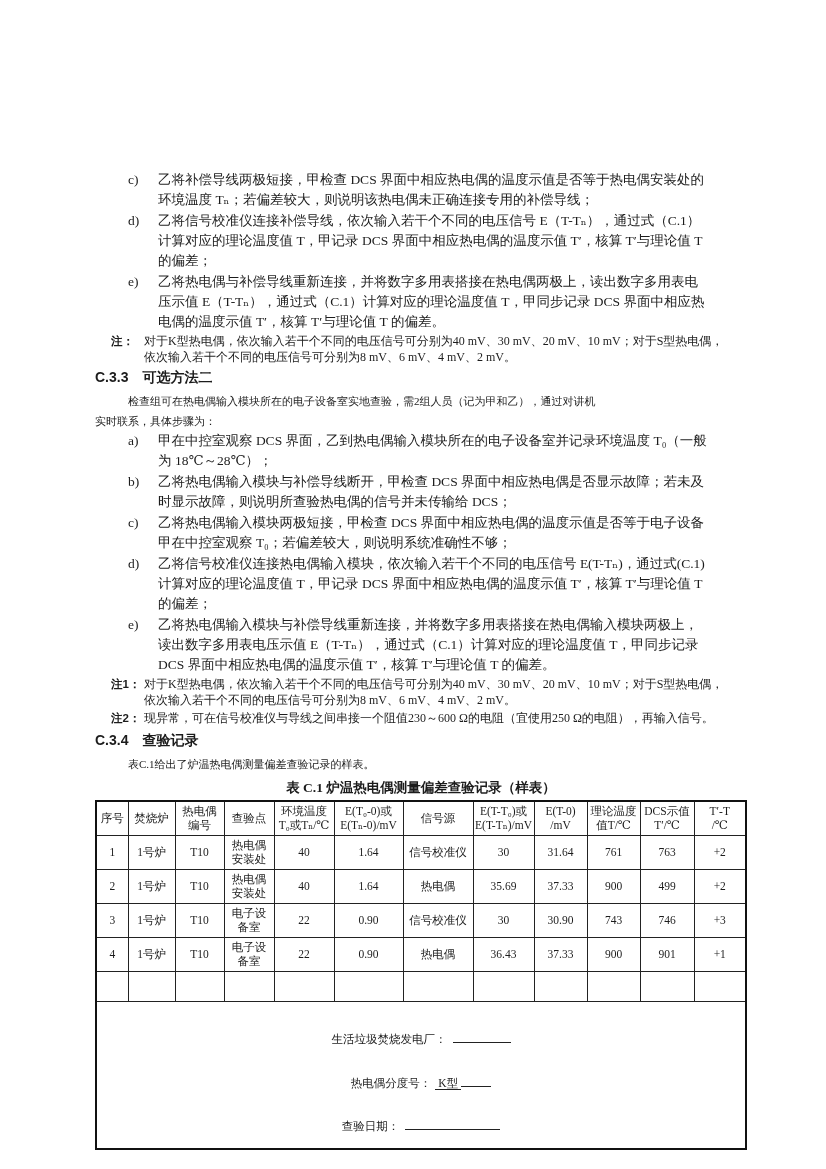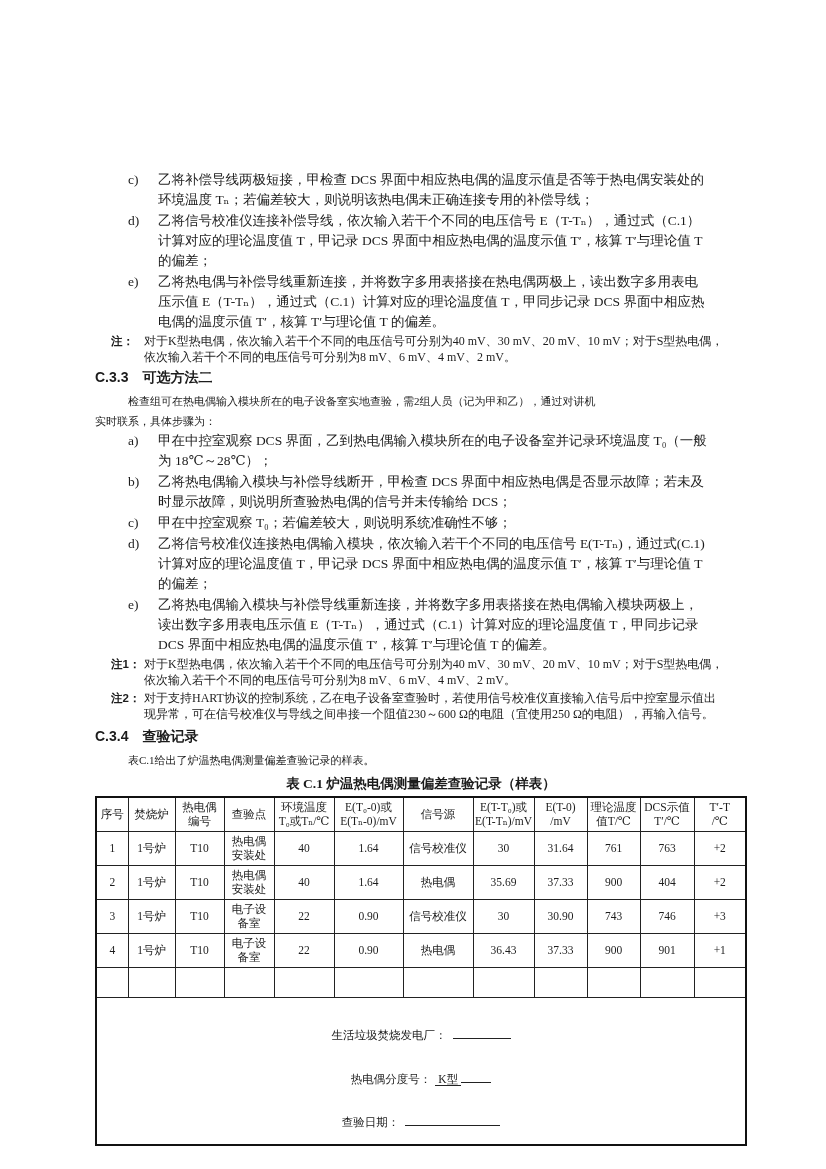--- a/index.html
+++ b/index.html
@@ -112,20 +112,21 @@
     <div class="li body-text">
       <span class="li-label">b)</span>
       <div class="li-body">
         <div>乙将热电偶输入模块与补偿导线断开，甲检查 DCS 界面中相应热电偶是否显示故障；若未及</div>
         <div>时显示故障，则说明所查验热电偶的信号并未传输给 DCS；</div>
       </div>
     </div>
     <div class="li body-text">
       <span class="li-label">c)</span>
       <div class="li-body">
+        <div>乙将热电偶输入模块两极短接，甲检查 DCS 界面中相应热电偶的温度示值是否等于电子设备</div>
         <div>甲在中控室观察 T₀；若偏差较大，则说明系统准确性不够；</div>
       </div>
     </div>
     <div class="li body-text">
       <span class="li-label">d)</span>
       <div class="li-body">
         <div>乙将信号校准仪连接热电偶输入模块，依次输入若干个不同的电压信号 E(T-Tₙ)，通过式(C.1)</div>
         <div>计算对应的理论温度值 T，甲记录 DCS 界面中相应热电偶的温度示值 T′，核算 T′与理论值 T</div>
         <div>的偏差；</div>
       </div>
@@ -142,21 +143,20 @@
     <div class="note">
       <span class="note-label">注1：</span>
       <div class="note-body">
         <div>对于K型热电偶，依次输入若干个不同的电压信号可分别为40 mV、30 mV、20 mV、10 mV；对于S型热电偶，</div>
         <div>依次输入若干个不同的电压信号可分别为8 mV、6 mV、4 mV、2 mV。</div>
       </div>
     </div>
     <div class="note">
       <span class="note-label">注2：</span>
       <div class="note-body">
-        <div>对于支持HART协议的控制系统，乙在电子设备室查验时，若使用信号校准仪直接输入信号后中控室显示值出</div>
         <div>现异常，可在信号校准仪与导线之间串接一个阻值230～600 Ω的电阻（宜使用250 Ω的电阻），再输入信号。</div>
       </div>
     </div>
 
     <div class="heading" id="heading-c34">
       <span class="sec-no">C.3.4</span><span>查验记录</span>
     </div>
 
     <div class="para-line para-indent" id="intro-c34">表C.1给出了炉温热电偶测量偏差查验记录的样表。</div>
 
@@ -220,21 +220,21 @@
           <td>1号炉</td>
           <td>T10</td>
           <td>热电偶
 安装处</td>
           <td>40</td>
           <td>1.64</td>
           <td>热电偶</td>
           <td>35.69</td>
           <td>37.33</td>
           <td>900</td>
-          <td>404</td>
+          <td>499</td>
           <td>+2</td>
         </tr>
         <tr class="data-row">
           <td>3</td>
           <td>1号炉</td>
           <td>T10</td>
           <td>电子设
 备室</td>
           <td>22</td>
           <td>0.90</td>

